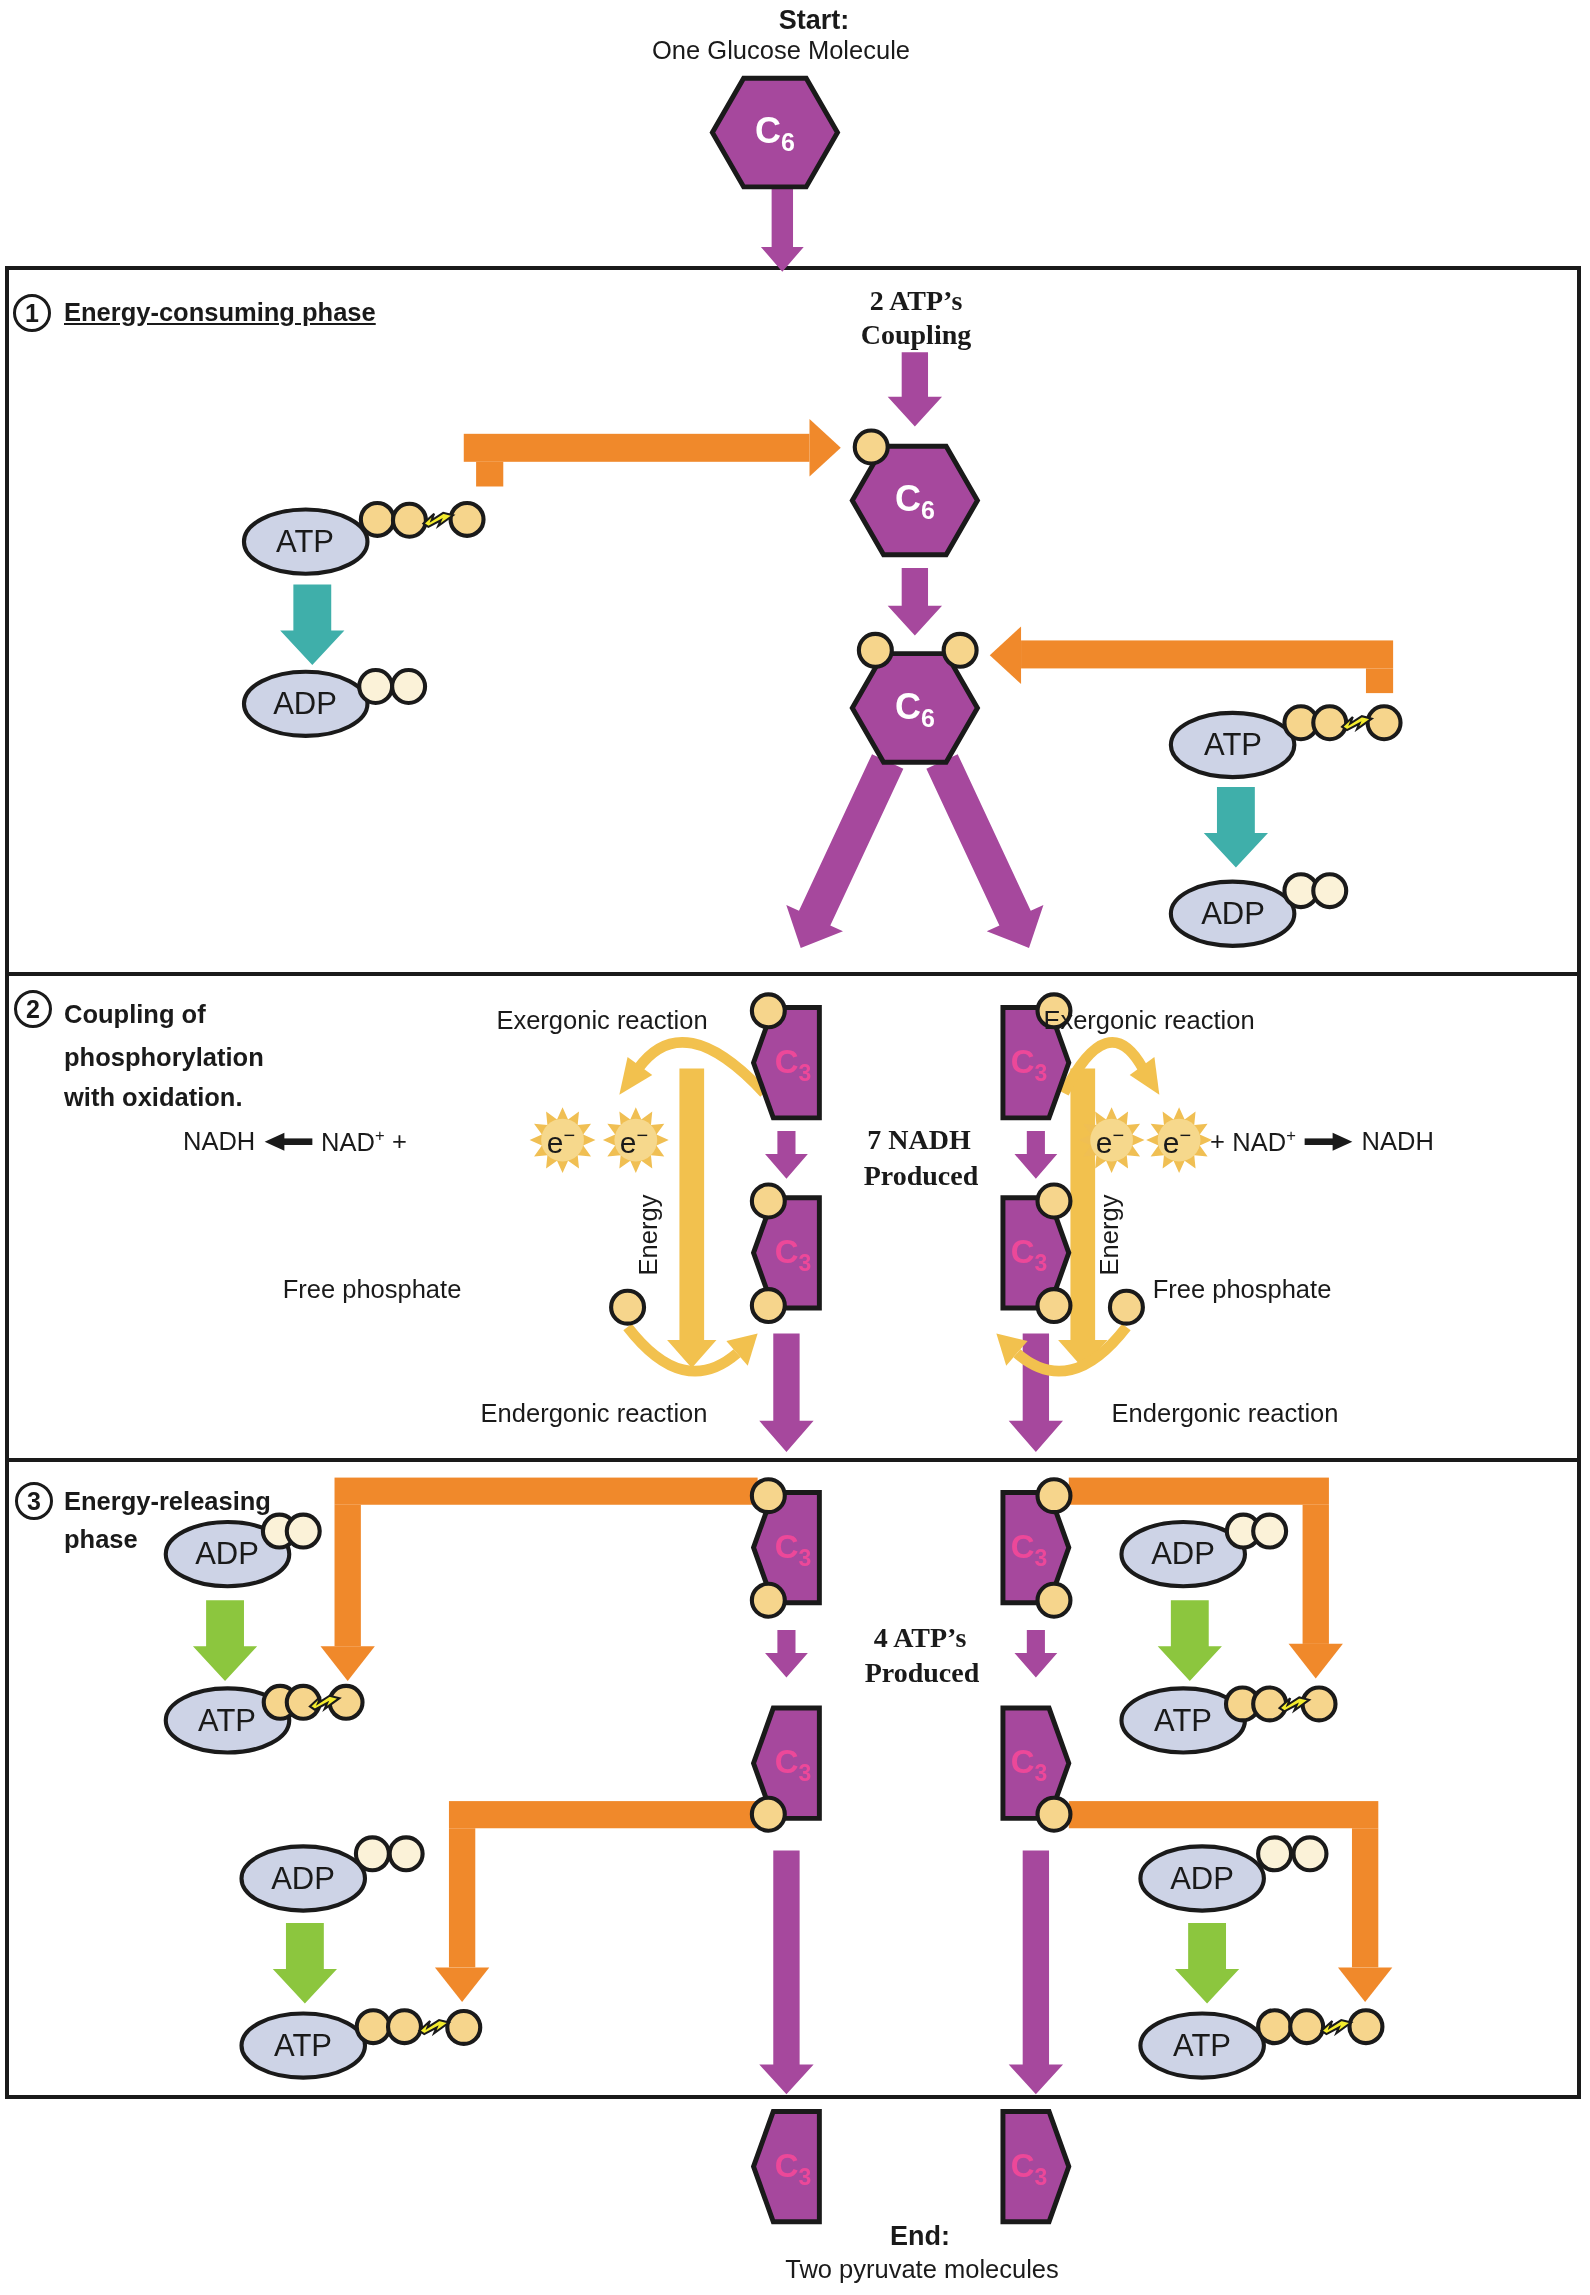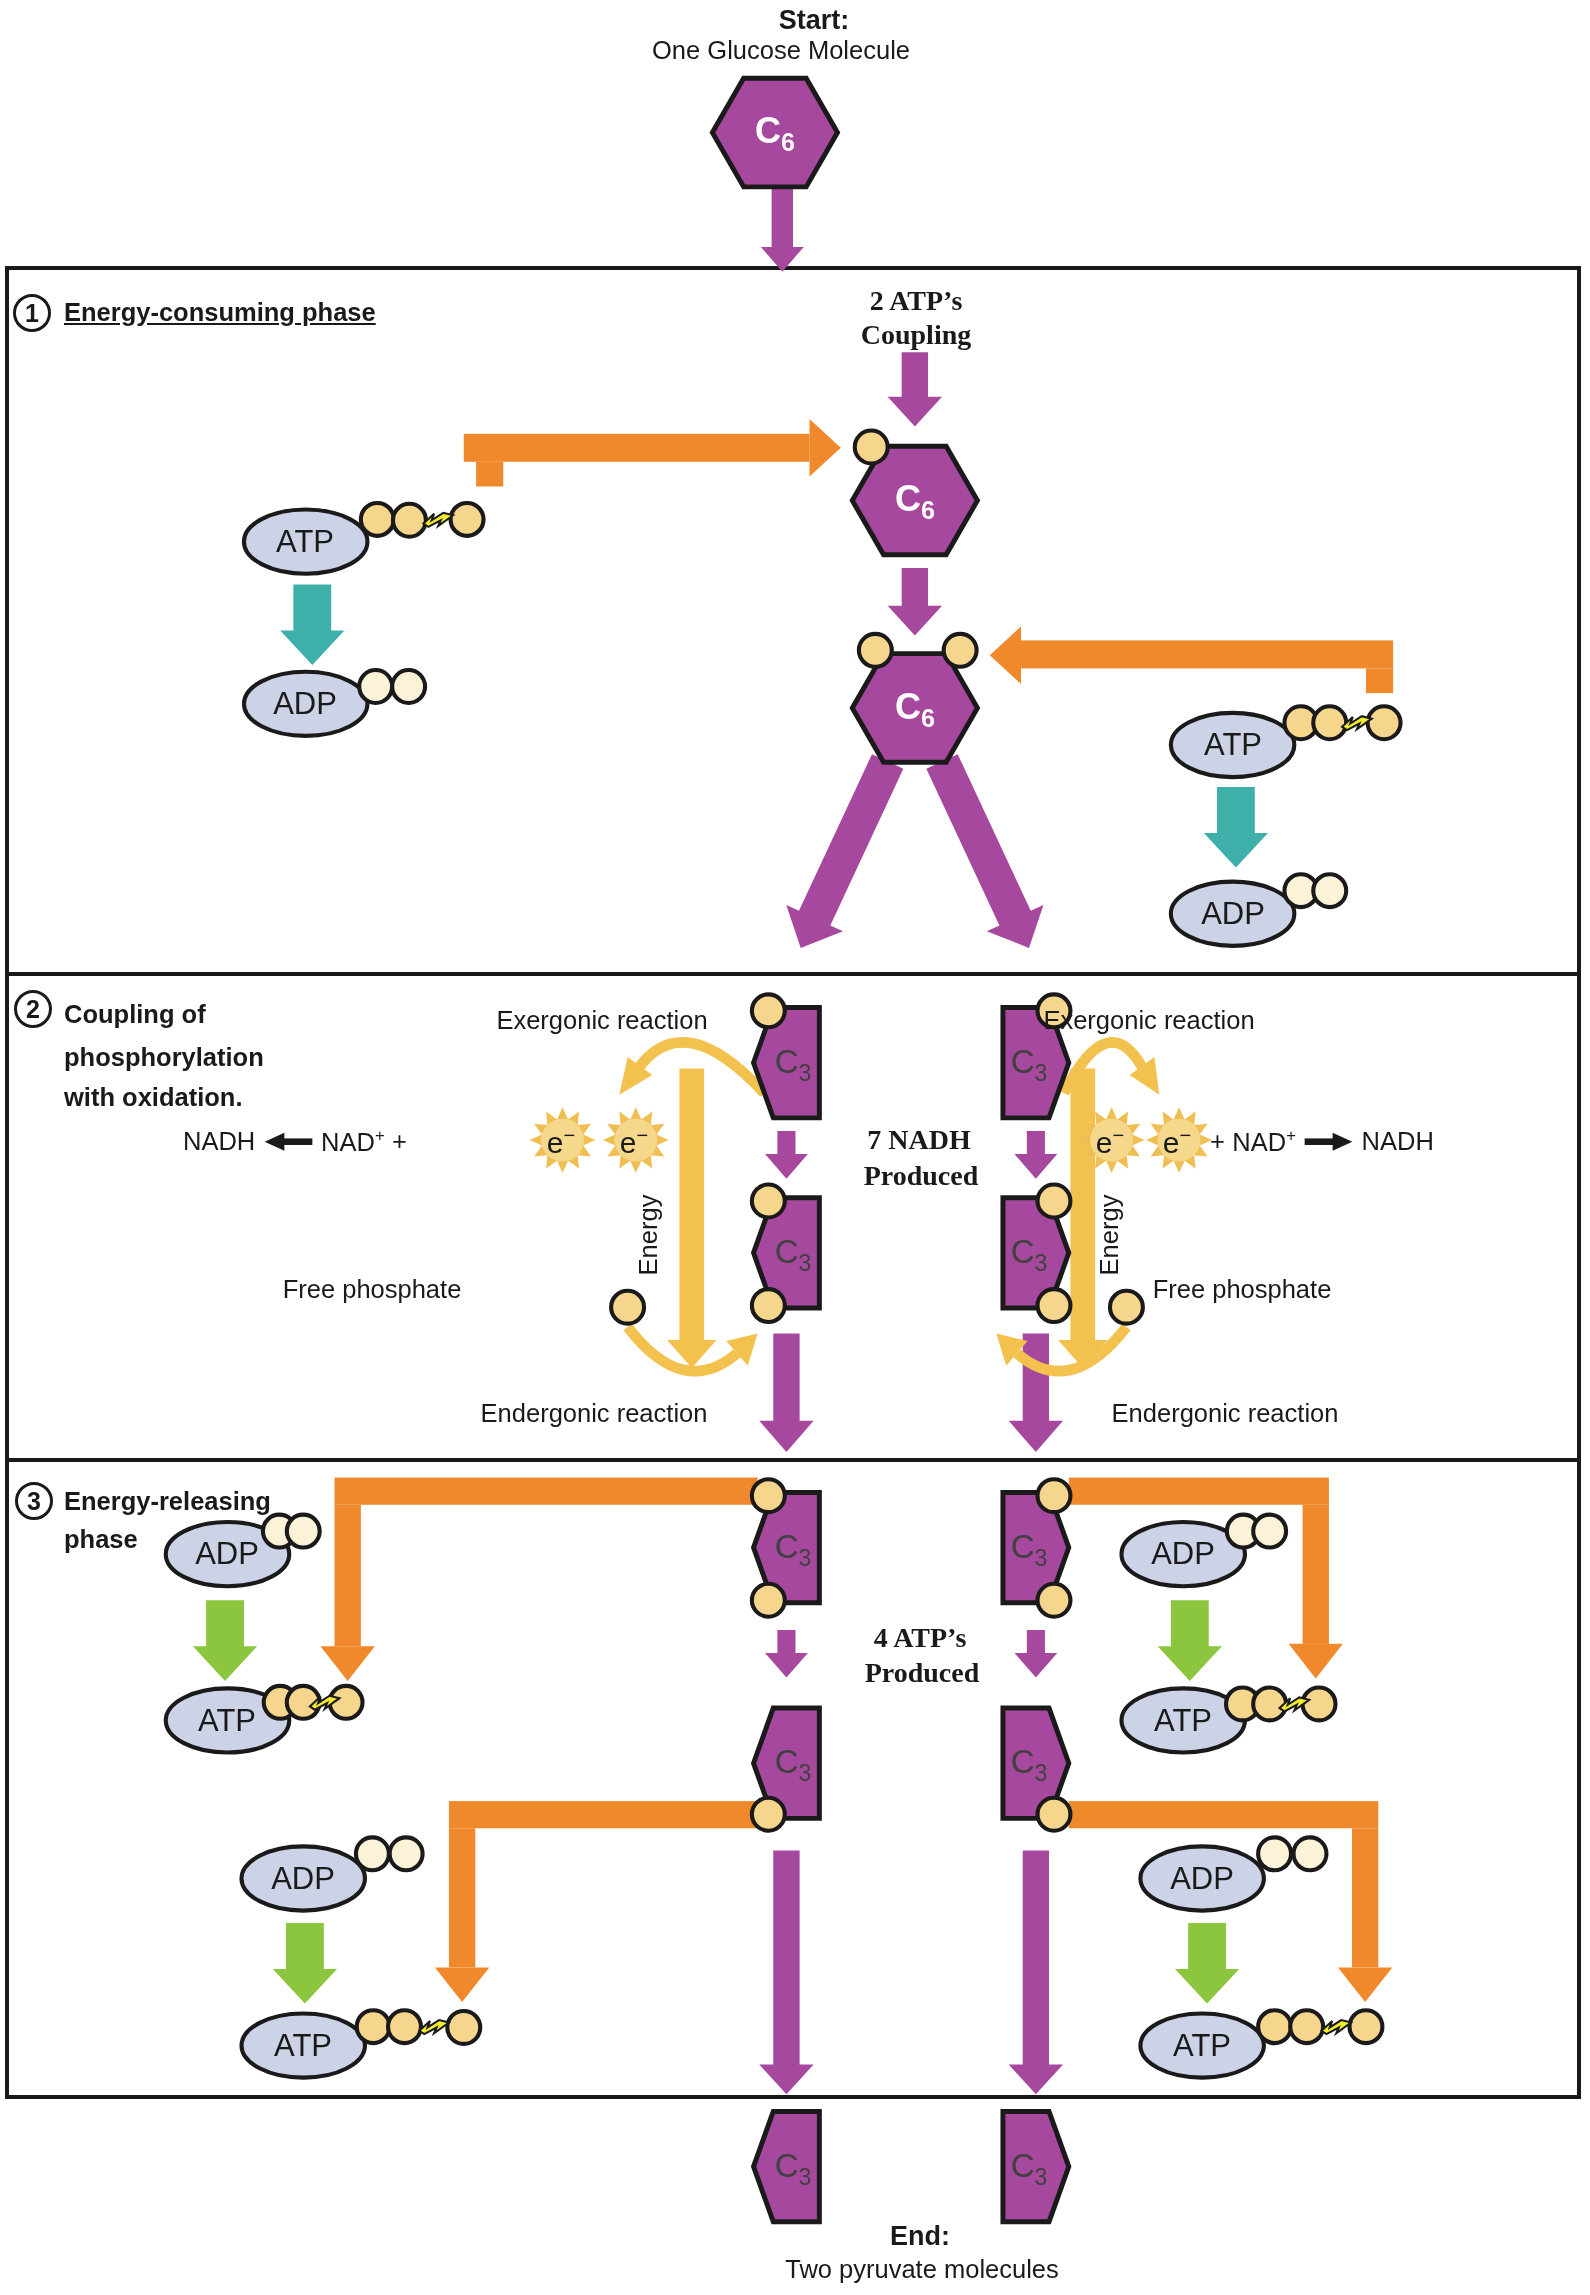--- a/index.html
+++ b/index.html
@@ -9,21 +9,21 @@
   .layer{position:absolute;left:0;top:0;}
   .txt{position:absolute;transform:translate(-50%,-50%);white-space:nowrap;line-height:1.08;text-align:center;}
   .lft{position:absolute;white-space:nowrap;}
   .t31{font-size:25.5px;}
   .b31{font-size:25.5px;font-weight:bold;}
   .b33{font-size:27px;font-weight:bold;}
   .b34{font-size:28px;font-weight:bold;font-family:Liberation Serif, serif;}
   .mol{font-size:31px;}
   .chex{font-size:36px;font-weight:bold;color:#fff;}
   .chex sub{font-size:25px;}
-  .cpent{font-size:33px;font-weight:normal;color:#404040;}
+  .cpent{font-size:33px;font-weight:bold;color:#ec4899;}
   .cpent sub{font-size:23px;}
   .elec{font-size:30px;}
   .elec sup{font-size:20px;}
   .rot-txt{position:absolute;transform:translate(-50%,-50%) rotate(-90deg);white-space:nowrap;font-size:25.5px;}
   .badge{position:absolute;width:38px;height:38px;border:3.3px solid #1a1a1a;border-radius:50%;
          display:flex;align-items:center;justify-content:center;font-size:25px;font-weight:bold;
          transform:translate(-50%,-50%);background:#fff;box-sizing:border-box;}
   .flexrow{position:absolute;display:flex;align-items:center;gap:7.4px;font-size:25.5px;height:43px;}
   sup{font-size:65%;}
   .sb{stroke:#1a1a1a;}

